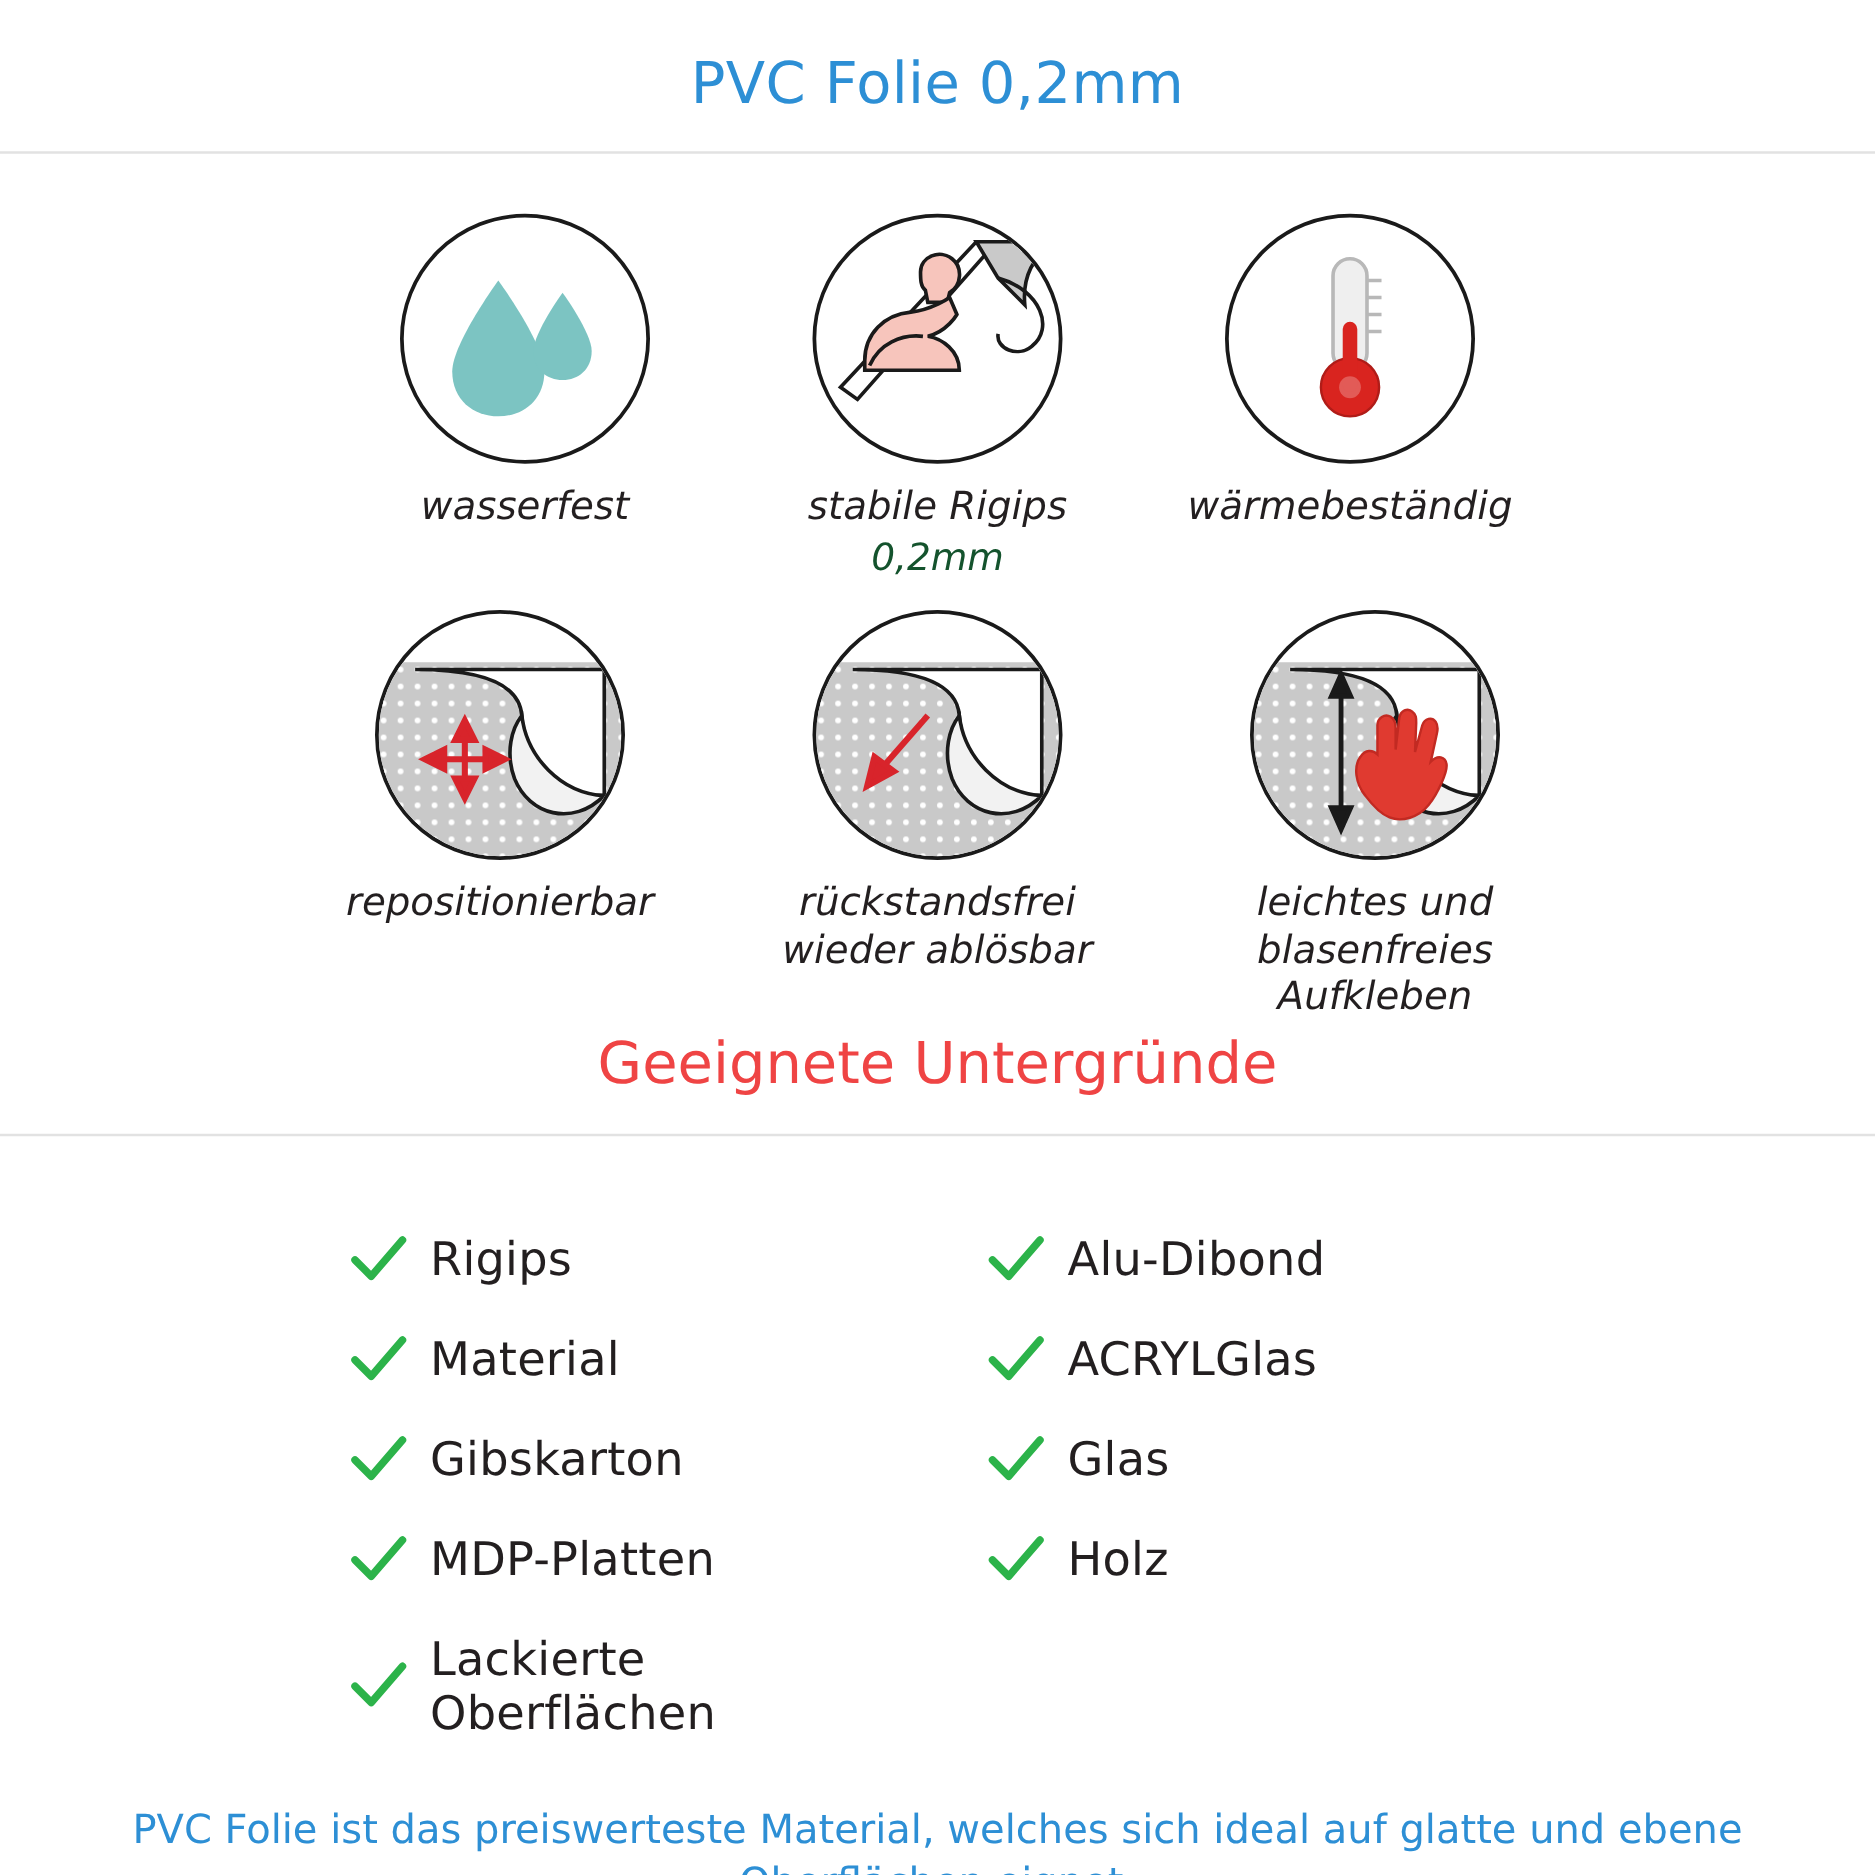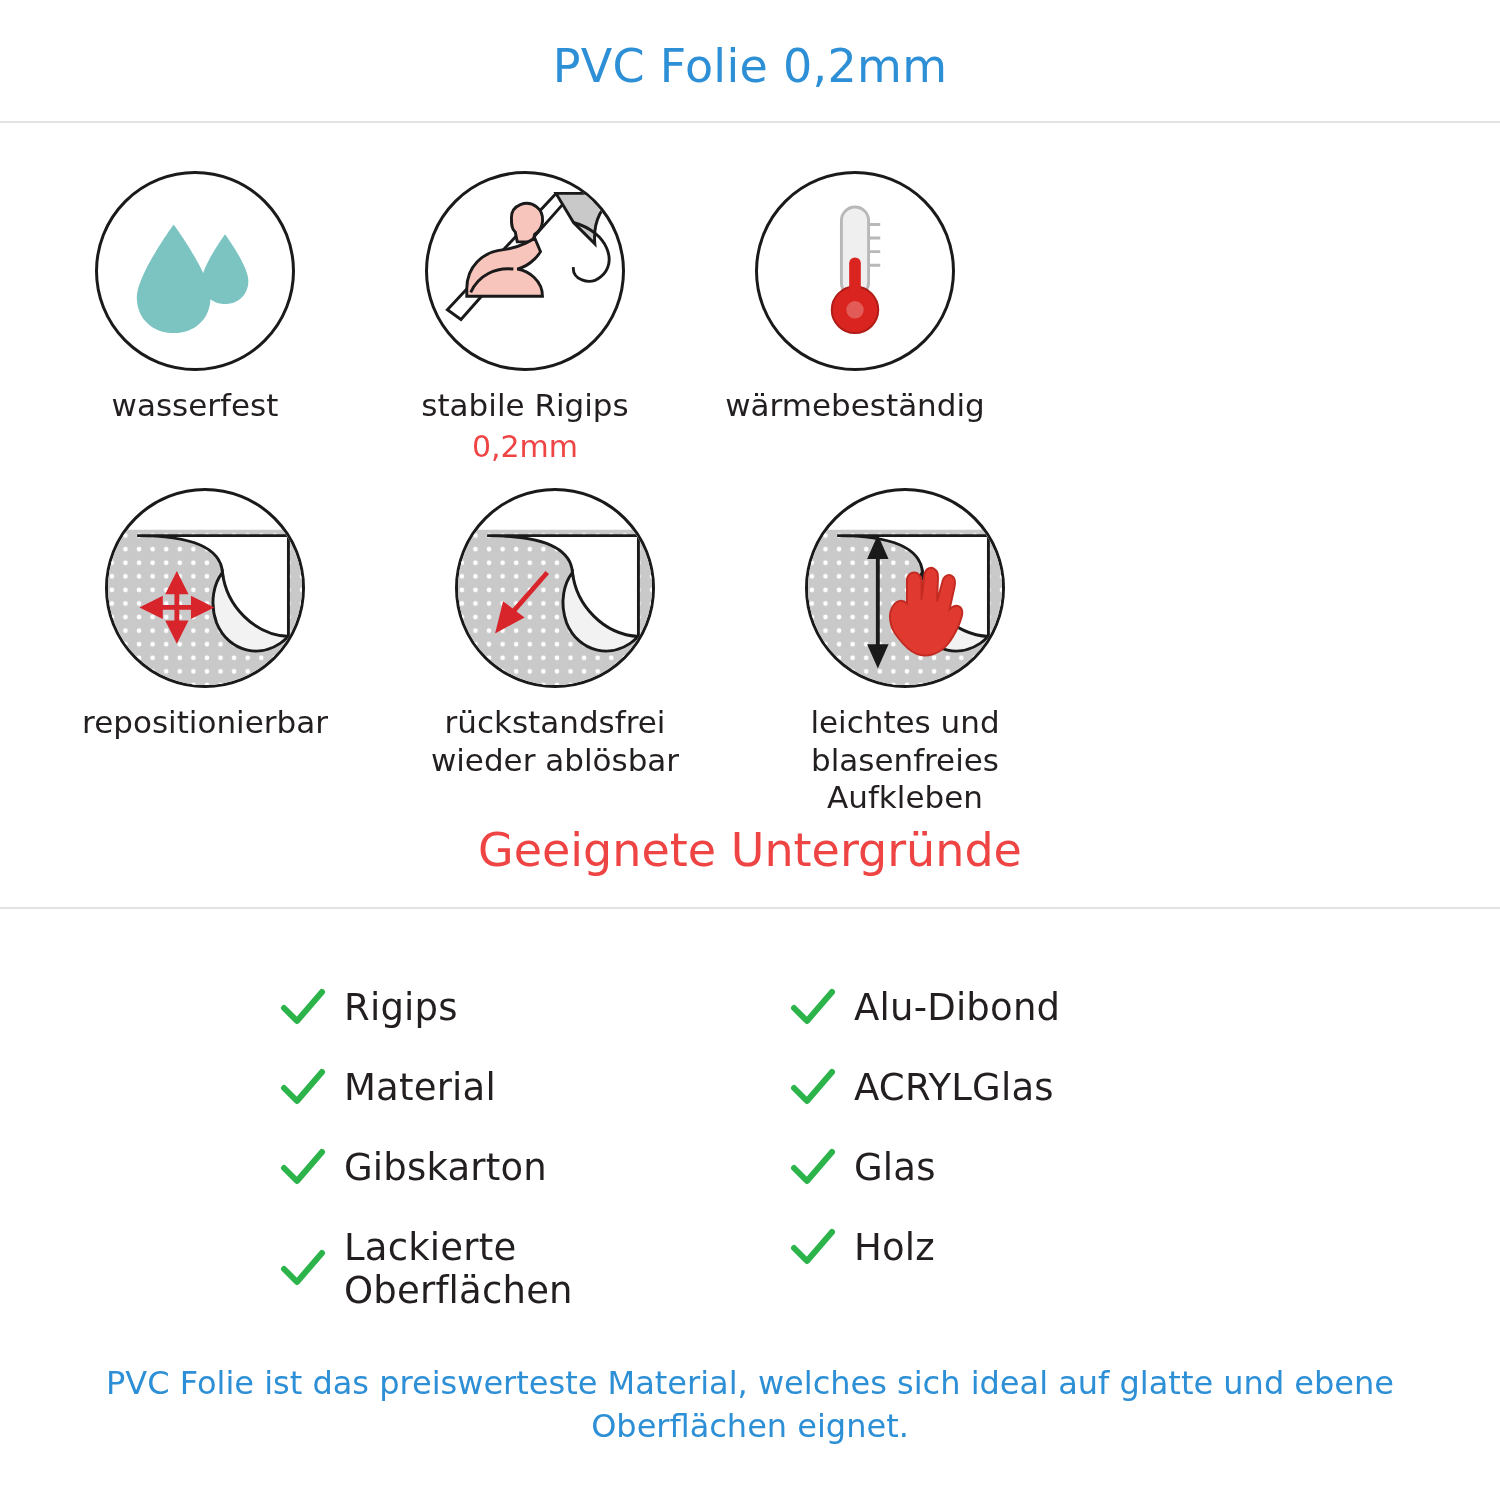--- a/index.html
+++ b/index.html
@@ -45,22 +45,23 @@
     height: 2px;
     background: #e2e2e2;
   }
 
   
   .features {
     padding: 0 30px;
   }
   .row {
     display: flex;
-    justify-content: flex-start;
+    justify-content: center;
     align-items: flex-start;
+    font-style: italic;
   }
   .row-1 { margin-top: 48px; }
   .row-2 { margin-top: 24px; }
 
   .feature {
     width: 330px;
     display: flex;
     flex-direction: column;
     align-items: center;
   }
@@ -80,21 +81,21 @@
     margin-top: 16px;
     font-size: 31px;
     line-height: 1.22;
     text-align: center;
     color: #231f20;
     max-width: 320px;
   }
   .caption-sub {
     margin-top: 4px;
     font-size: 30px;
-    color: #ef4444;
+    color: #14532d;
     text-align: center;
   }
 
   
   .icon-svg { display: block; width: 100%; height: 100%; }
 
   
   .checklist {
     display: flex;
     padding: 40px 0 0 0;
@@ -300,20 +301,28 @@
             </svg>
         </span>
         <span class="check-label">Gibskarton</span>
       </div>
       <div class="check-item">
         <span class="check">
           <svg width="46" height="40" viewBox="0 0 46 40">
               <path d="M4 20 L17 33 L42 4" fill="none" stroke="#2cb34a" stroke-width="6" stroke-linecap="round" stroke-linejoin="round"></path>
             </svg>
         </span>
+        <span class="check-label">MDP-Platten</span>
+      </div>
+      <div class="check-item">
+        <span class="check">
+          <svg width="46" height="40" viewBox="0 0 46 40">
+              <path d="M4 20 L17 33 L42 4" fill="none" stroke="#2cb34a" stroke-width="6" stroke-linecap="round" stroke-linejoin="round"></path>
+            </svg>
+        </span>
         <span class="check-label">Lackierte Oberflächen</span>
       </div>
     </div>
 
     <div class="col right">
       <div class="check-item">
         <span class="check">
           <svg width="46" height="40" viewBox="0 0 46 40">
               <path d="M4 20 L17 33 L42 4" fill="none" stroke="#2cb34a" stroke-width="6" stroke-linecap="round" stroke-linejoin="round"></path>
             </svg>

